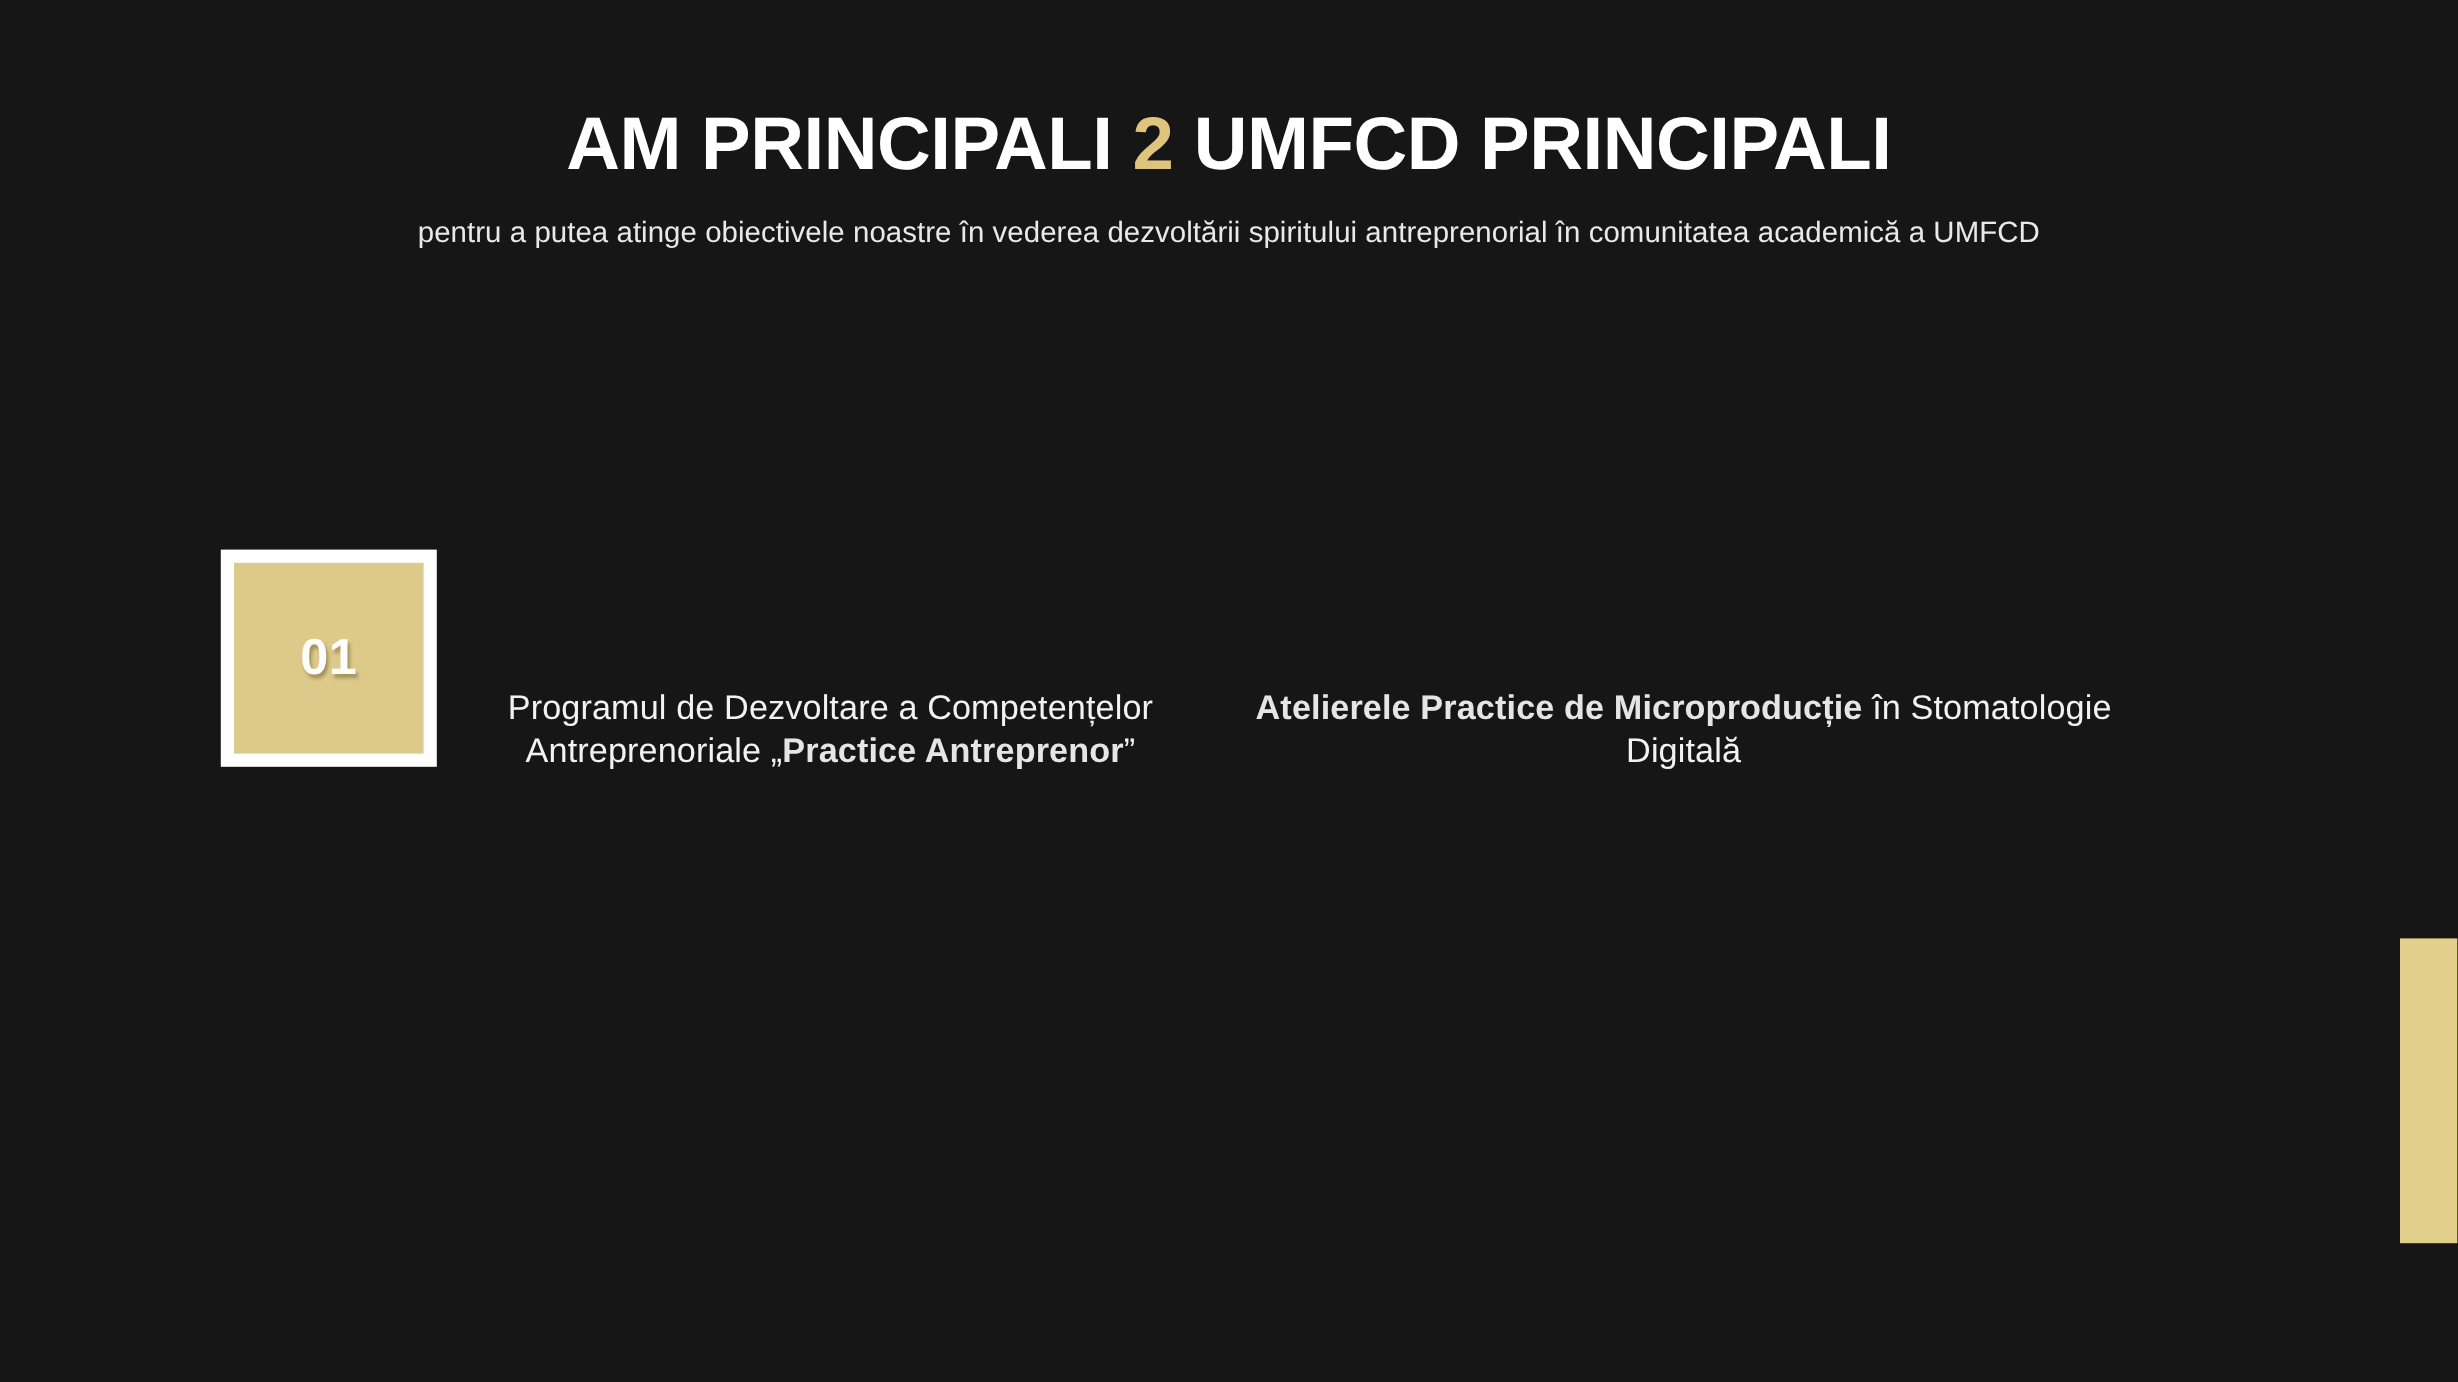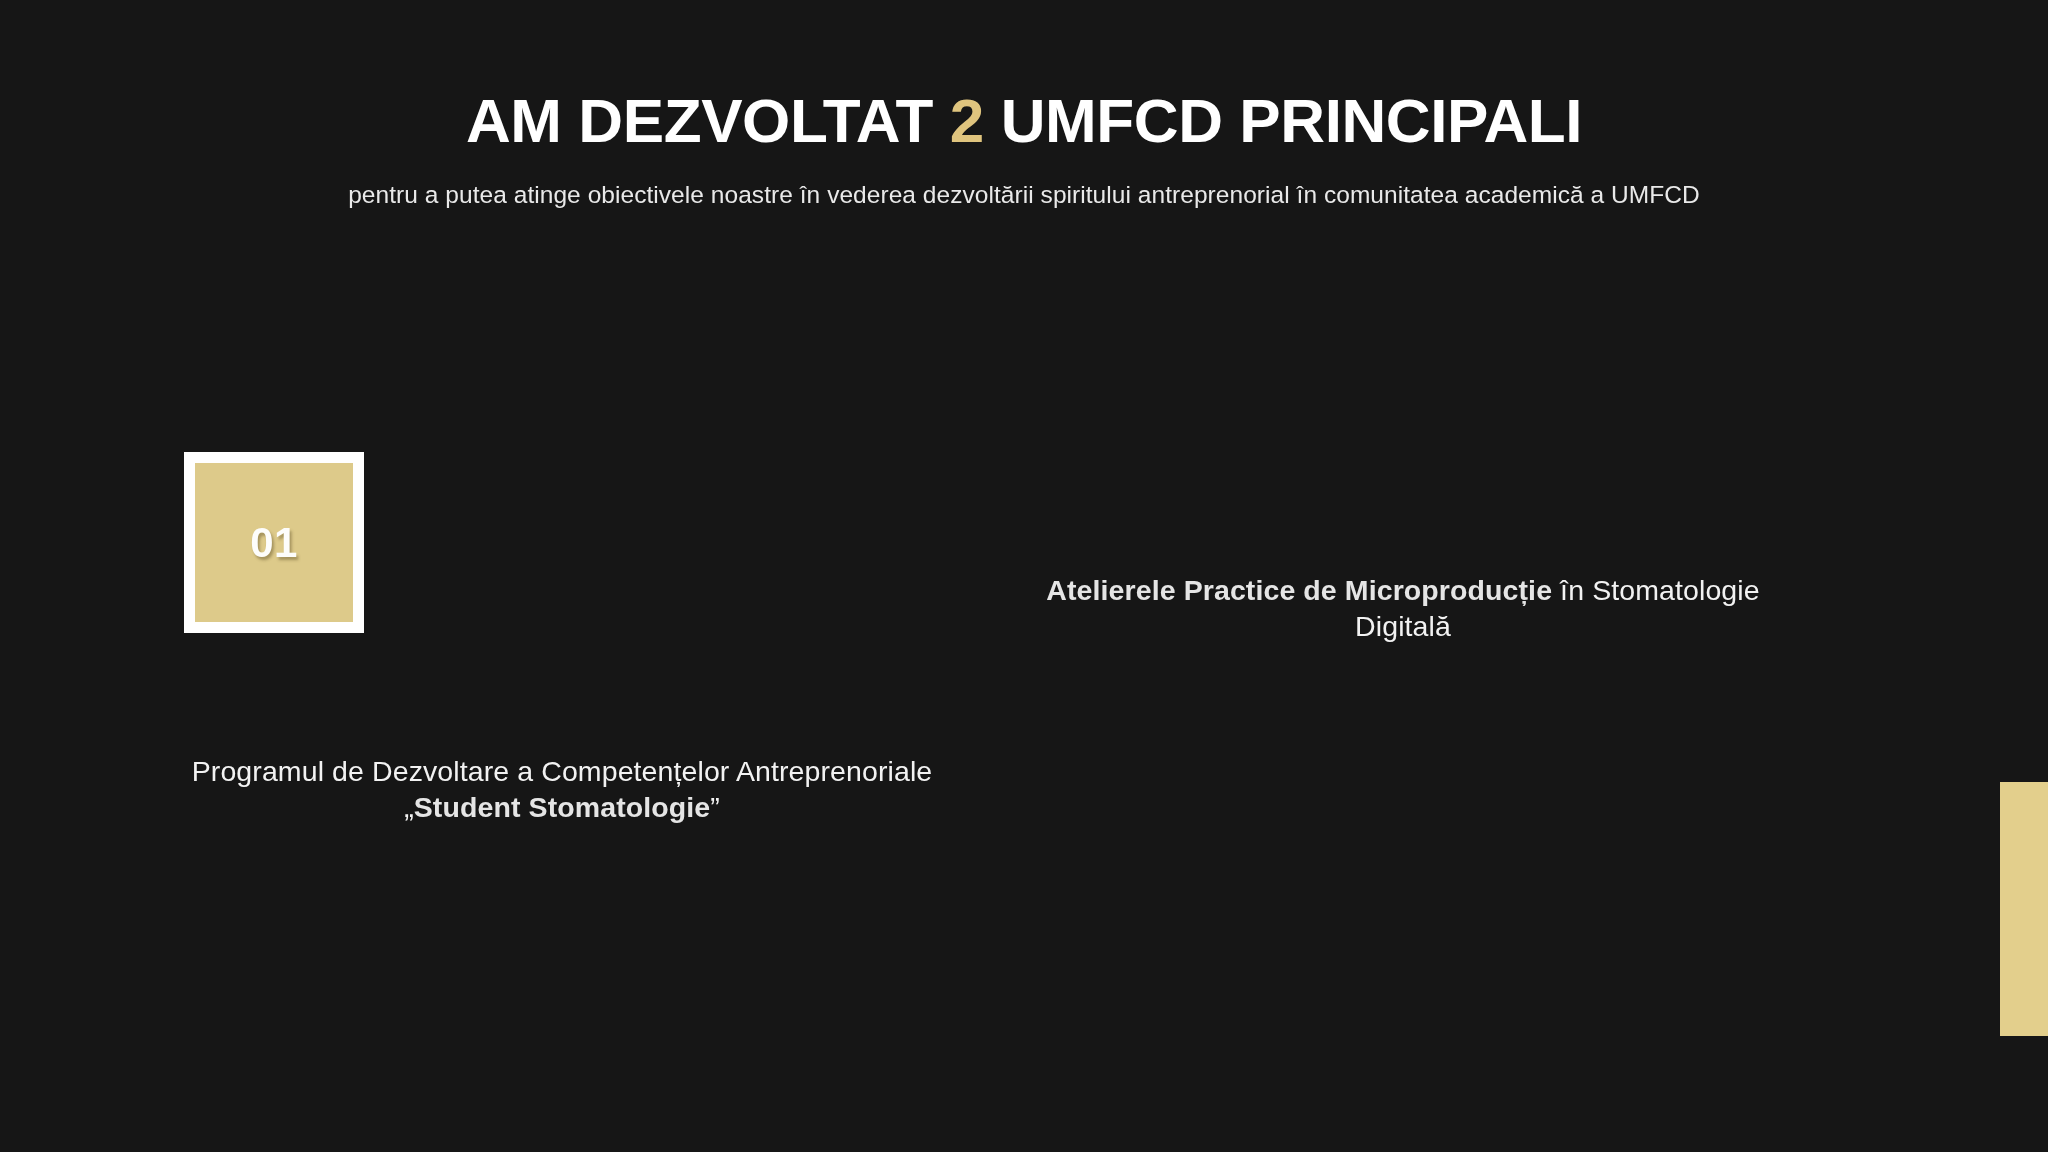--- a/index.html
+++ b/index.html
@@ -65,21 +65,22 @@
     left: 0;
     width: 2048px;
     display: flex;
     justify-content: center;
     align-items: flex-start;
   }
 
   .pillar {
     width: 840px;
     display: flex;
-    flex-direction: column;
+    flex-direction: row;
+    align-items: center;
   }
 
   .pillar-1 { margin-right: 0px; }
 
   
   .badge {
     width: 180px;
     height: 181px;
     background: #ffffff;
     padding: 11px;
@@ -135,33 +136,33 @@
     height: 254px;
     background: #e3cf8c;
   }
 </style>
 </head>
 <body>
 
 <div class="slide">
 
   <div class="header">
-    <h1 class="title"><span>AM DEZVOLTAT </span><span class="accent">2</span><span> UMFCD PRINCIPALI</span></h1>
+    <h1 class="title"><span>AM PRINCIPALI </span><span class="accent">2</span><span> UMFCD PRINCIPALI</span></h1>
     <p class="subtitle">pentru a putea atinge obiectivele noastre în vederea dezvoltării spiritului antreprenorial în comunitatea academică a UMFCD</p>
   </div>
 
   <div class="pillars">
 
     <div class="pillar pillar-1">
       <div class="badge">
         <div class="badge-inner">
           <span class="badge-number">01</span>
         </div>
       </div>
-      <div class="caption"><span>Programul de Dezvoltare a Competențelor</span> <span>Antreprenoriale „</span><b>Student Stomatologie</b><span>”</span></div>
+      <div class="caption"><span>Programul de Dezvoltare a Competențelor</span> <span>Antreprenoriale „</span><b>Practice Antreprenor</b><span>”</span></div>
     </div>
 
     <div class="pillar pillar-2">
       <div class="caption"><b>Atelierele Practice de Microproducție</b><span> în</span> <span>Stomatologie Digitală</span></div>
     </div>
 
   </div>
 
   <div class="edge-bar"></div>
 

